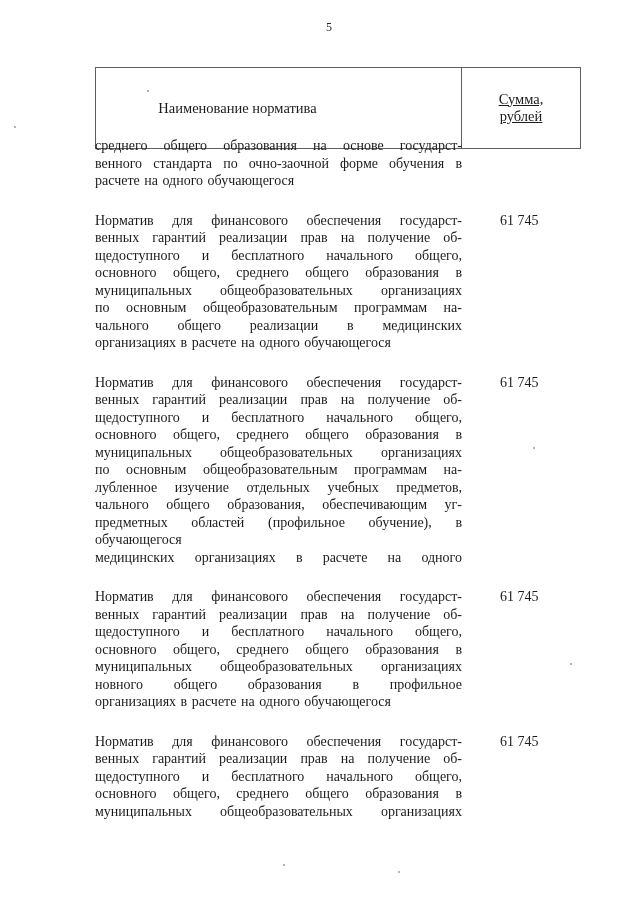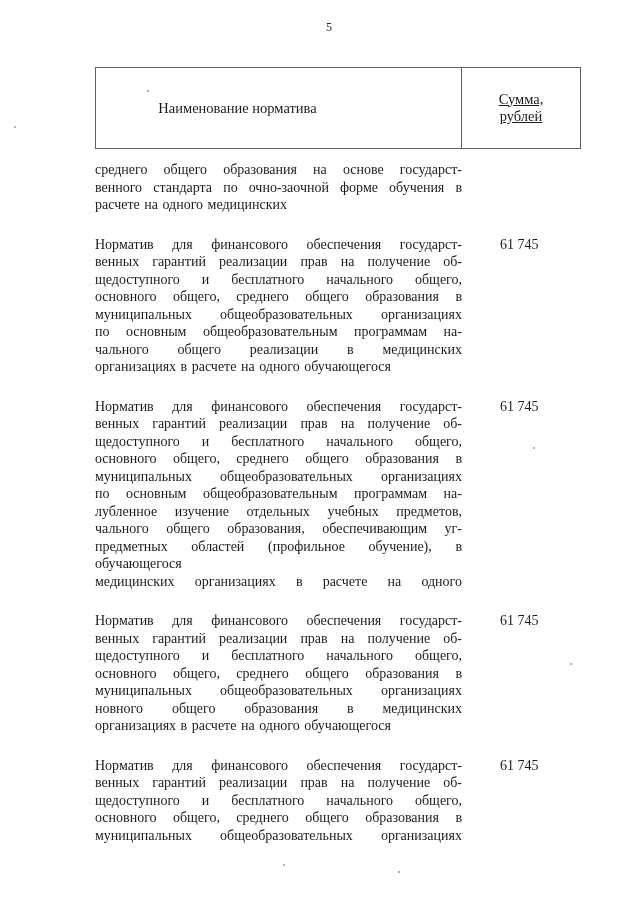--- a/index.html
+++ b/index.html
@@ -51,21 +51,21 @@
     text-decoration: underline;
   }
   .col-sum span {
     display: block;
     width: 58px;
     text-align: center;
   }
   .tbody {
     position: absolute;
     left: 95px;
-    top: 161px;
+    top: 137px;
     width: 487px;
   }
   .row {
     display: flex;
     margin-bottom: 22px;
   }
   .row-text {
     width: 367px;
     font-size: 14px;
     line-height: 17.5px;
@@ -112,21 +112,21 @@
     <div class="col-sum">
       <span>Сумма, рублей</span>
     </div>
   </div>
 
   <div class="tbody">
   <div class="row">
     <div class="row-text">
           <div class="line j">среднего общего образования на основе государст-</div>
           <div class="line j">венного стандарта по  очно-заочной форме обучения в</div>
-          <div class="line">расчете на одного медицинских</div>
+          <div class="line">расчете на одного обучающегося</div>
         </div>
     <div class="row-amount"></div>
   </div>
 
   <div class="row">
     <div class="row-text">
           <div class="line j">Норматив для финансового обеспечения государст-</div>
           <div class="line j">венных гарантий реализации прав на получение об-</div>
           <div class="line j">щедоступного и бесплатного начального общего,</div>
           <div class="line j">основного общего, среднего общего образования в</div>
@@ -155,21 +155,21 @@
     <div class="row-amount">61 745</div>
   </div>
 
   <div class="row">
     <div class="row-text">
           <div class="line j">Норматив для финансового обеспечения государст-</div>
           <div class="line j">венных гарантий реализации прав на получение об-</div>
           <div class="line j">щедоступного и бесплатного начального общего,</div>
           <div class="line j">основного общего, среднего общего образования в</div>
           <div class="line j">муниципальных общеобразовательных организациях</div>
-          <div class="line j">новного общего образования в медицинских</div>
+          <div class="line j">новного общего образования в профильное</div>
           <div class="line">организациях в расчете на одного обучающегося</div>
         </div>
     <div class="row-amount">61 745</div>
   </div>
 
   <div class="row">
     <div class="row-text">
           <div class="line j">Норматив для финансового обеспечения государст-</div>
           <div class="line j">венных гарантий реализации прав на получение об-</div>
           <div class="line j">щедоступного и бесплатного начального общего,</div>

